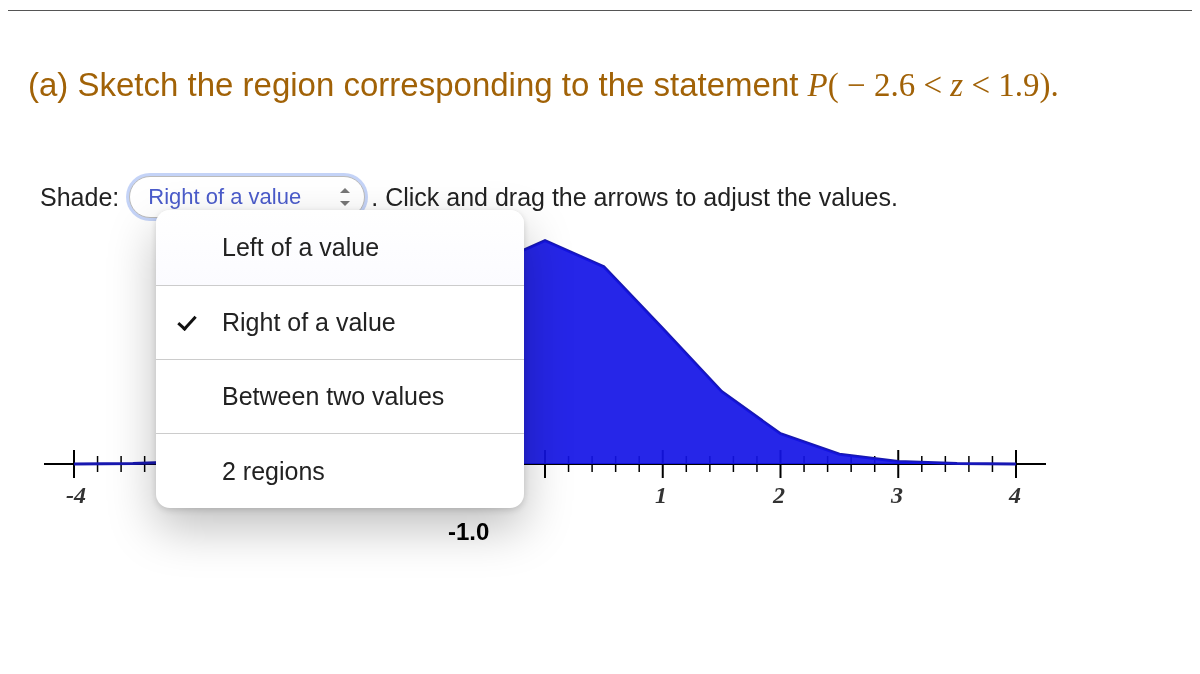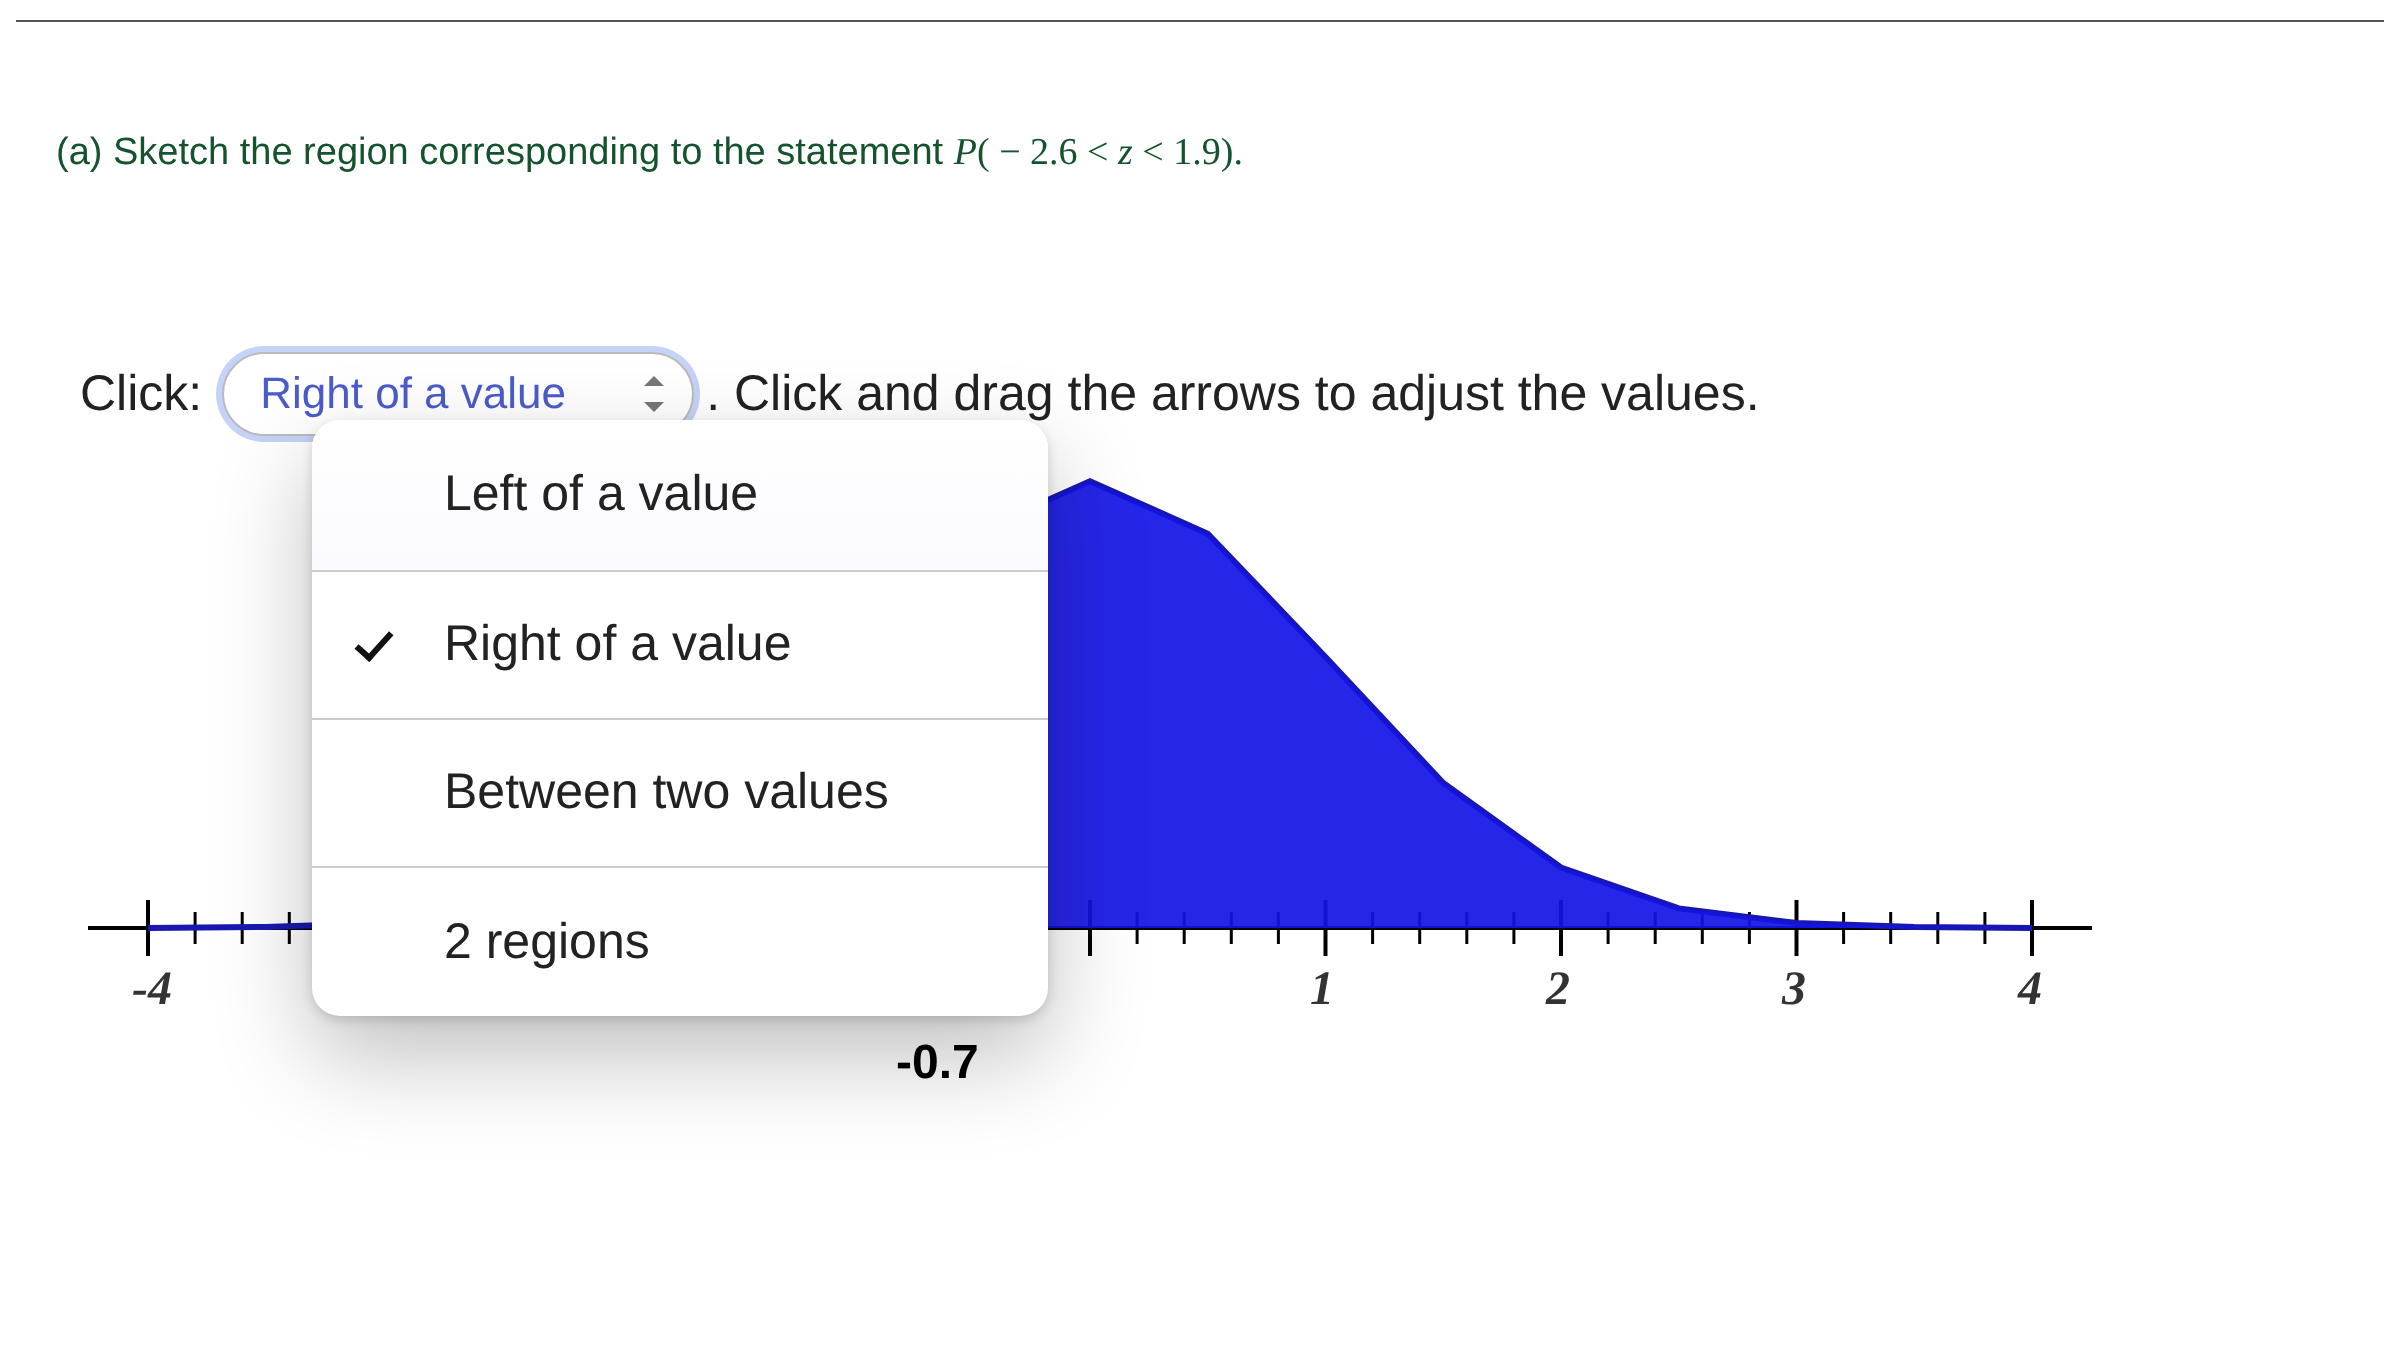--- a/index.html
+++ b/index.html
@@ -1,18 +1,18 @@
 <!DOCTYPE html>
 <html><head>
 <meta charset="utf-8">
 <style>
   * { box-sizing: border-box; margin: 0; padding: 0; }
   body { font-family: -apple-system, BlinkMacSystemFont, "Segoe UI", Arial, sans-serif; background: #fff; width: 1200px; height: 674px; position: relative; overflow: hidden; }
   .top-rule { position: absolute; top: 10px; left: 8px; right: 8px; height: 0; border-top: 1px solid #555; }
-  .prompt { position: absolute; top: 66px; left: 28px; font-size: 19px; color: #14532d; }
+  .prompt { position: absolute; top: 66px; left: 28px; font-size: 33px; color: #a16207; }
   .prompt .math { font-family: "Times New Roman", Georgia, serif; font-style: italic; }
   .prompt .math-roman { font-family: "Times New Roman", Georgia, serif; font-style: normal; }
   .shade-row { position: absolute; top: 176px; left: 40px; font-size: 25px; color: #222; display: flex; align-items: center; }
   .shade-label { margin-right: 10px; }
   .shade-select { display: inline-flex; align-items: center; justify-content: space-between; width: 236px; height: 42px; border: 1px solid #bbb; border-radius: 21px; padding: 0 12px 0 18px; font-size: 22px; color: #4b5ccb; background: #fff; position: relative; box-shadow: 0 0 0 3px rgba(86,129,232,0.35); cursor: pointer; }
   .chevrons { width: 14px; height: 18px; display: inline-block; position: relative; }
   .chevrons::before, .chevrons::after { content: ""; position: absolute; left: 2px; width: 0; height: 0; border-left: 5px solid transparent; border-right: 5px solid transparent; }
   .chevrons::before { top: 0; border-bottom: 5px solid #777; }
   .chevrons::after { bottom: 0; border-top: 5px solid #777; }
   .after-select { margin-left: 6px; text-align: right; }
@@ -33,21 +33,21 @@
 <body>
 
 <div class="top-rule"></div>
 
 <div class="prompt">
   <span>(a) Sketch the region corresponding to the statement </span>
   <span class="math">P</span><span class="math-roman">(</span><span class="math-roman"> − </span><span class="math-roman">2.6</span><span class="math-roman"> &lt; </span><span class="math">z</span><span class="math-roman"> &lt; </span><span class="math-roman">1.9</span><span class="math-roman">).</span>
 </div>
 
 <div class="shade-row">
-  <span class="shade-label">Click:</span>
+  <span class="shade-label">Shade:</span>
   <div class="shade-select">
     <span>Right of a value</span>
     <span class="chevrons"></span>
   </div>
   <span class="after-select">. Click and drag the arrows to adjust the values.</span>
 </div>
 
 <div class="chart">
   <svg width="1002" height="344" viewBox="0 0 1002 344">
 
@@ -135,21 +135,21 @@
 
     <rect x="427" y="280" width="7" height="12" fill="#000"></rect>
   </svg>
 
   <div class="tick-label" style="left:22px">-4</div>
   <div class="tick-label" style="left:611px">1</div>
   <div class="tick-label" style="left:729px">2</div>
   <div class="tick-label" style="left:847px">3</div>
   <div class="tick-label" style="left:965px">4</div>
 
-  <div class="marker-value">-0.7</div>
+  <div class="marker-value">-1.0</div>
 </div>
 
 <div class="dropdown">
   <div class="dropdown-item">
     <span>Left of a value</span>
   </div>
   <div class="dropdown-item">
     <span class="checkmark"></span>
     <span>Right of a value</span>
   </div>

